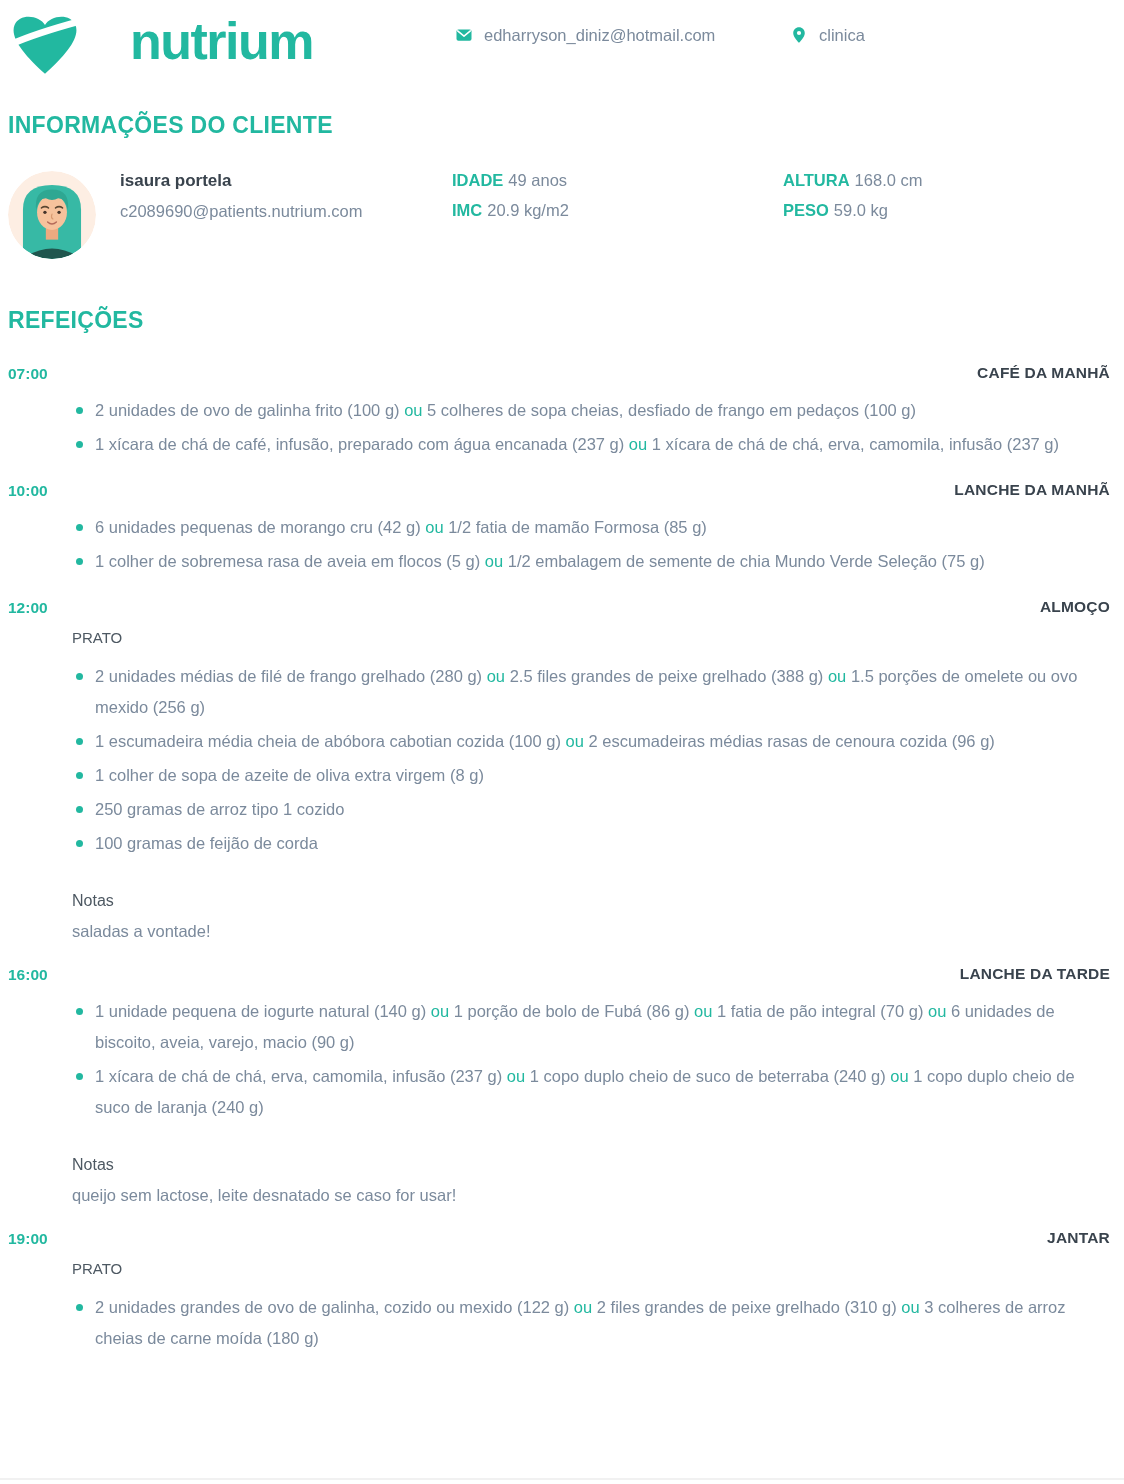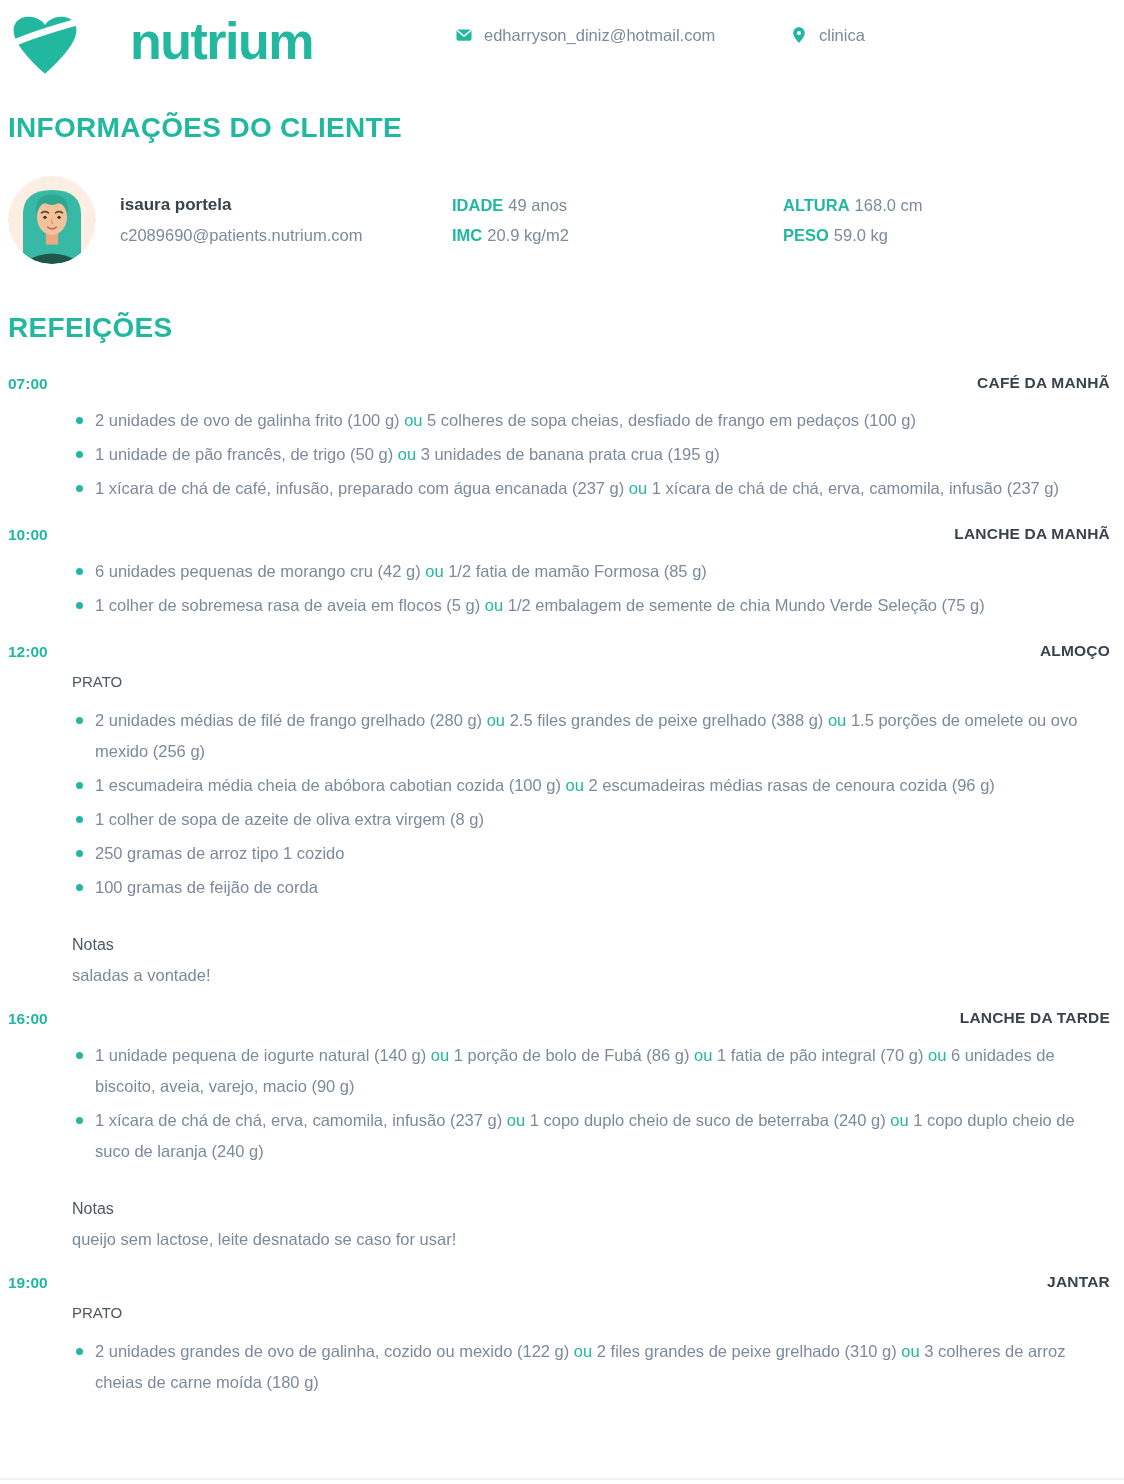--- a/index.html
+++ b/index.html
@@ -12,26 +12,26 @@
   .logo { display:flex; align-items:center; gap:16px; flex:0 0 447px; padding-top:4px; }
   .logo-icon svg { width:74px; height:62px; display:block; }
   .logo-text { font-size:52px; font-weight:700; color:#22b8a0; letter-spacing:-1.5px; line-height:1; padding-bottom:8px;margin-left:32px; }
   .header-cols { display:flex; flex:1; padding-top:6px; }
   .hcol-1 { flex:0 0 335px; }
   .hrow { display:flex; align-items:center; gap:11px; color:#7b8a9c; font-size:16.5px; height:38px; }
   .hicon { display:inline-flex; }
   .hicon svg { width:18px; height:18px; display:block; }
 
   
-  .section-title { color:#22b8a0; font-size:28px; font-weight:800; letter-spacing:0.3px; }
+  .section-title { color:#22b8a0; font-size:23px; font-weight:800; letter-spacing:0.3px; }
   .client-section .section-title { margin-bottom:32px; }
   .meals-section .section-title { margin-bottom:30px; }
 
   
-  .client-card { display:flex; align-items:center; margin-bottom:48px; }
+  .client-card { display:flex; margin-bottom:48px; }
   .avatar { width:88px; height:88px; border-radius:50%; overflow:hidden; flex:0 0 88px; }
   .avatar svg { width:100%; height:100%; display:block; }
   .client-id { margin-left:24px; flex:0 0 332px; }
   .client-name { color:#39434d; font-size:17px; font-weight:700; margin-bottom:11px; }
   .client-email { color:#7b8a9c; font-size:16.5px; }
   .stat-col { flex:0 0 331px; }
   .stat-row { font-size:16.5px; color:#7b8a9c; }
   .stat-row + .stat-row { margin-top:11px; }
   .stat-label { color:#22b8a0; font-weight:700; margin-right:5px; }
 
@@ -142,21 +142,20 @@
 
   <section class="meals-section">
     <h2 class="section-title">REFEIÇÕES</h2>
     <div id="meals-list">
         <section class="meal">
           <div class="meal-time">07:00</div>
           <div class="meal-body">
             <h3 class="meal-title">CAFÉ DA MANHÃ</h3>
             <ul class="meal-items">
               <li class="meal-item">2 unidades de ovo de galinha frito (100 g) <span class="ou">ou</span> 5 colheres de sopa cheias, desfiado de frango em pedaços (100 g)</li>
-              <li class="meal-item">1 unidade de pão francês, de trigo (50 g) <span class="ou">ou</span> 3 unidades de banana prata crua (195 g)</li>
               <li class="meal-item">1 xícara de chá de café, infusão, preparado com água encanada (237 g) <span class="ou">ou</span> 1 xícara de chá de chá, erva, camomila, infusão (237 g)</li>
             </ul>
           </div>
         </section>
         <section class="meal">
           <div class="meal-time">10:00</div>
           <div class="meal-body">
             <h3 class="meal-title">LANCHE DA MANHÃ</h3>
             <ul class="meal-items">
               <li class="meal-item">6 unidades pequenas de morango cru (42 g) <span class="ou">ou</span> 1/2 fatia de mamão Formosa (85 g)</li>

